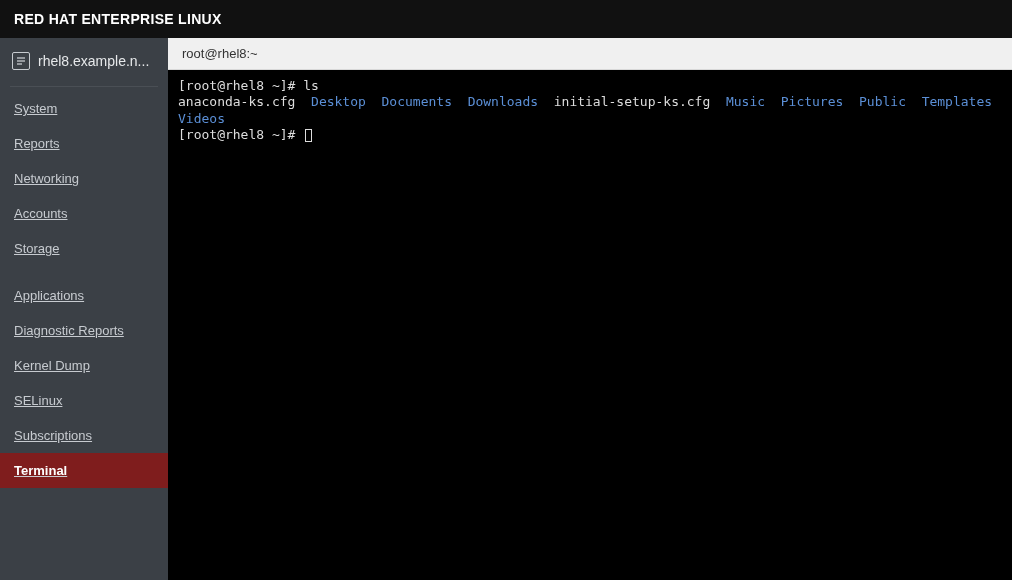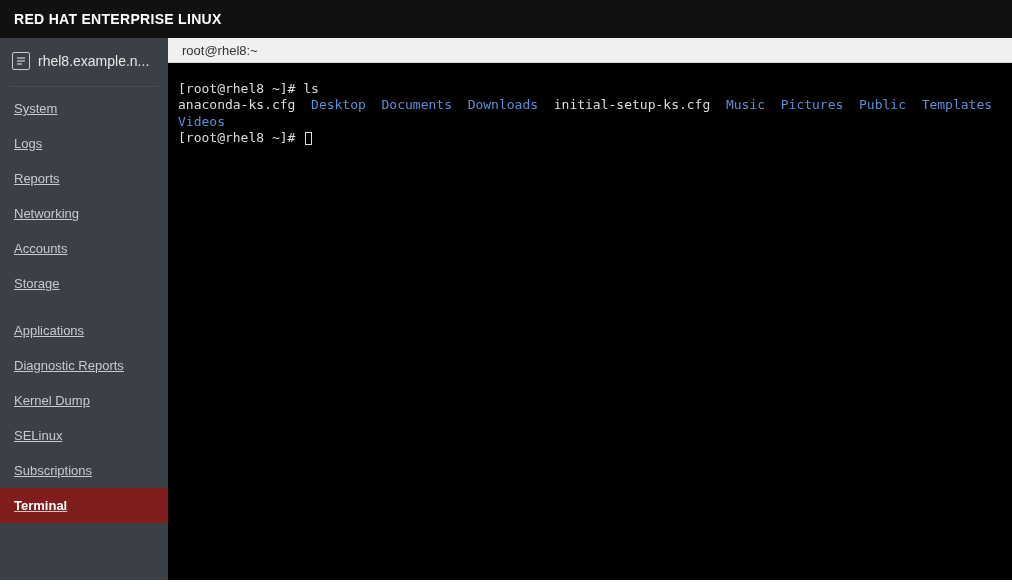--- a/index.html
+++ b/index.html
@@ -64,35 +64,35 @@
   font-weight: 600;
 }
 .main {
   flex: 1;
   display: flex;
   flex-direction: column;
 }
 .term-header {
   background: #f0f0f0;
   border-bottom: 1px solid #d8d8d8;
-  height: 25px;
+  height: 32px;
   display: flex;
   align-items: center;
   padding: 0 14px;
   color: #333;
   font-size: 13px;
 }
 .terminal {
   flex: 1;
   background: #000;
   color: #ddd;
   font-family: "DejaVu Sans Mono", Menlo, Consolas, monospace;
   font-size: 13px;
   line-height: 1.25;
-  padding: 18px 10px;
+  padding: 8px 10px;
   white-space: pre-wrap;
   overflow: hidden;
 }
 .term-line { display: block; }
 .dir { color: #5b8fd6; }
 .plain { color: #ddd; }
 .cursor {
   display: inline-block;
   width: 7px; height: 13px;
   border: 1px solid #ddd;
@@ -116,21 +116,20 @@
           <line x1="1" y1="5" x2="9" y2="5"></line>
           <line x1="1" y1="8" x2="6" y2="8"></line>
         </svg>
       </span>
       <span class="host-label">rhel8.example.n...</span>
     </div>
     <div class="divider"></div>
 
     <div class="nav-group">
       <div class="nav-item"><span>System</span></div>
-      <div class="nav-item"><span>Logs</span></div>
       <div class="nav-item"><span>Reports</span></div>
       <div class="nav-item"><span>Networking</span></div>
       <div class="nav-item"><span>Accounts</span></div>
       <div class="nav-item"><span>Storage</span></div>
     </div>
 
     <div class="nav-group spaced">
       <div class="nav-item"><span>Applications</span></div>
       <div class="nav-item"><span>Diagnostic Reports</span></div>
       <div class="nav-item"><span>Kernel Dump</span></div>

